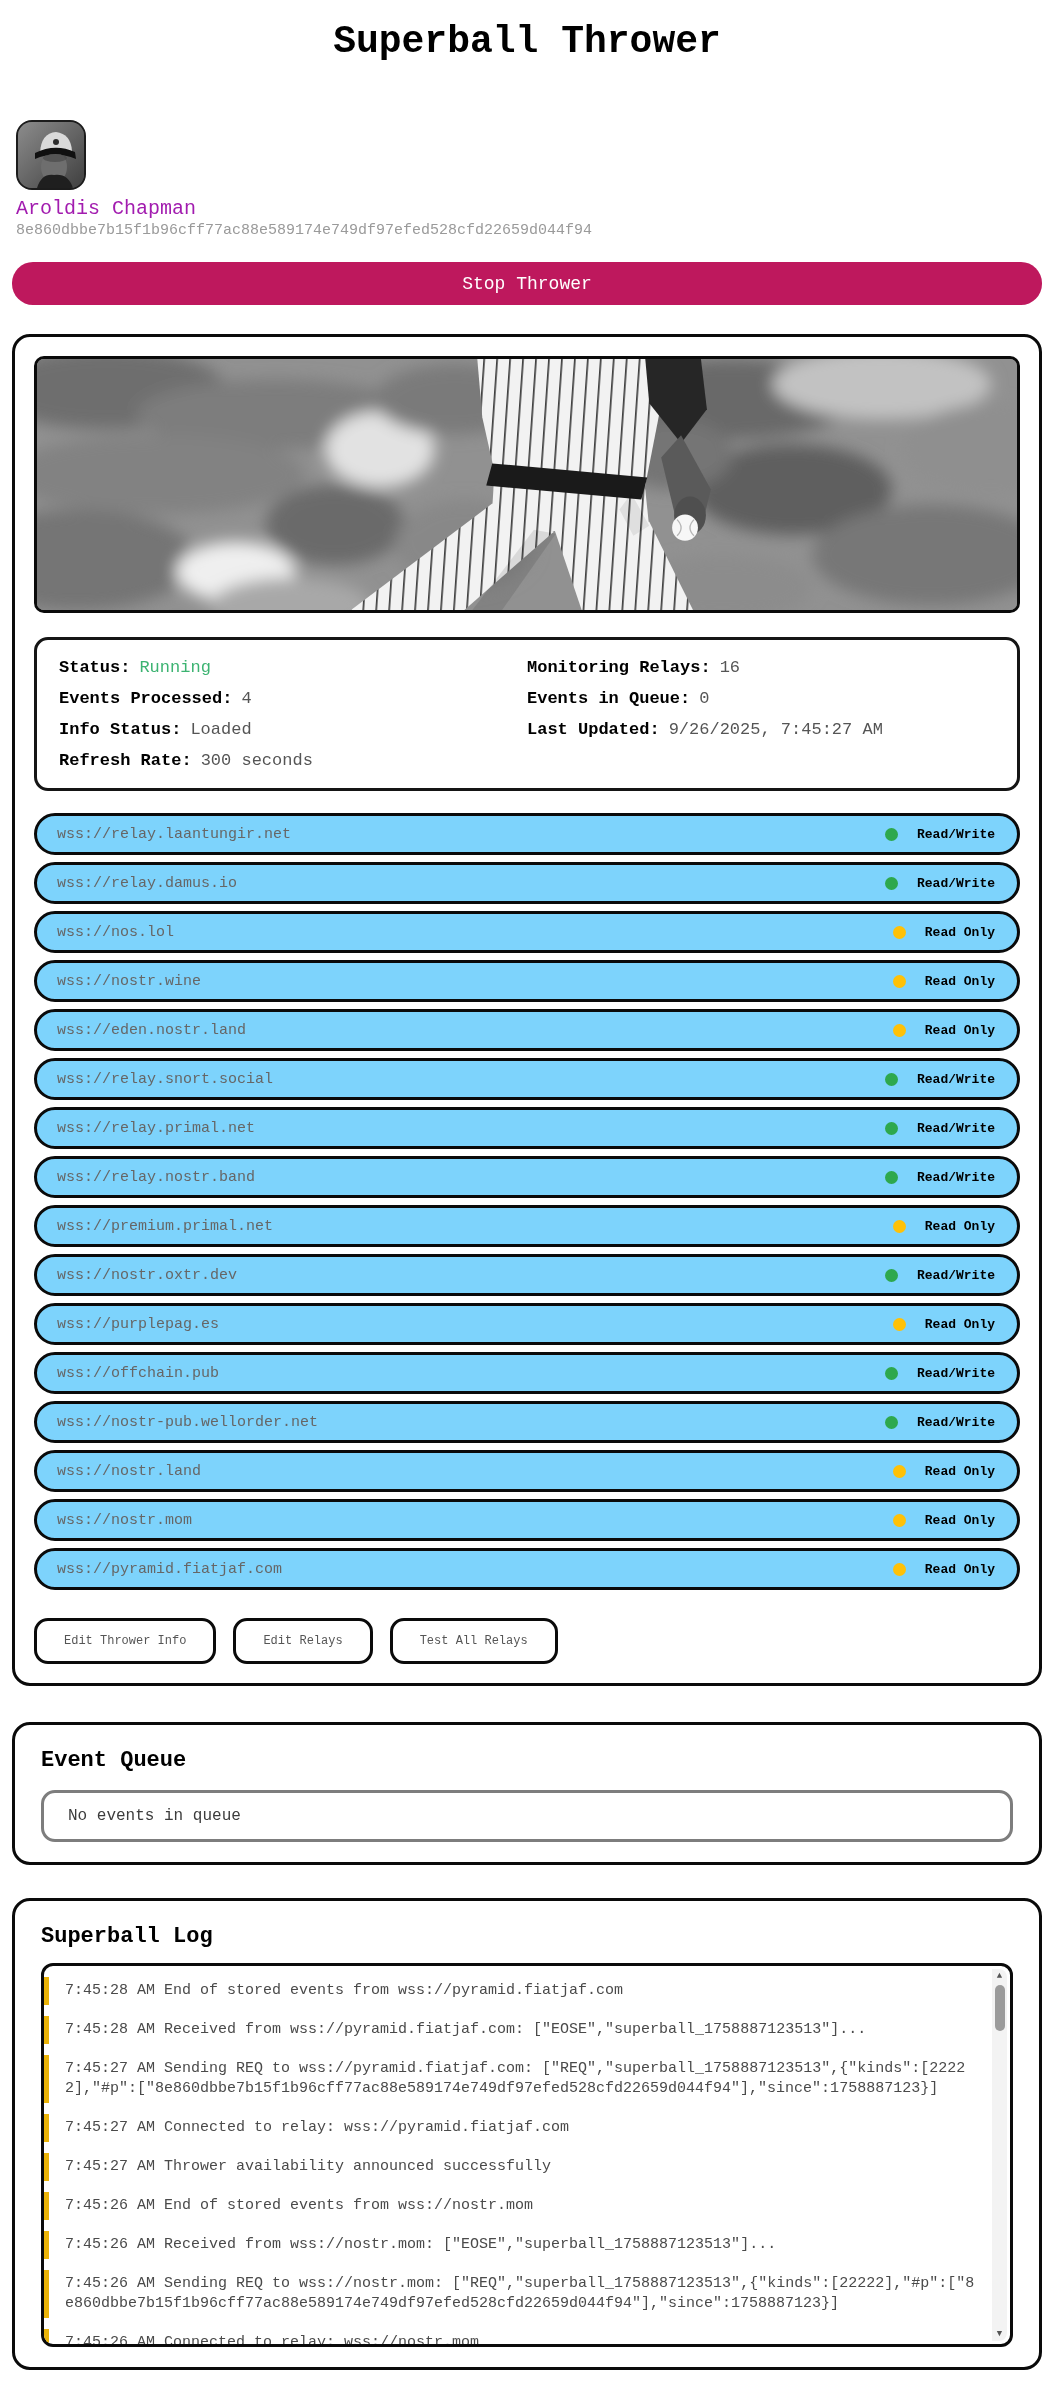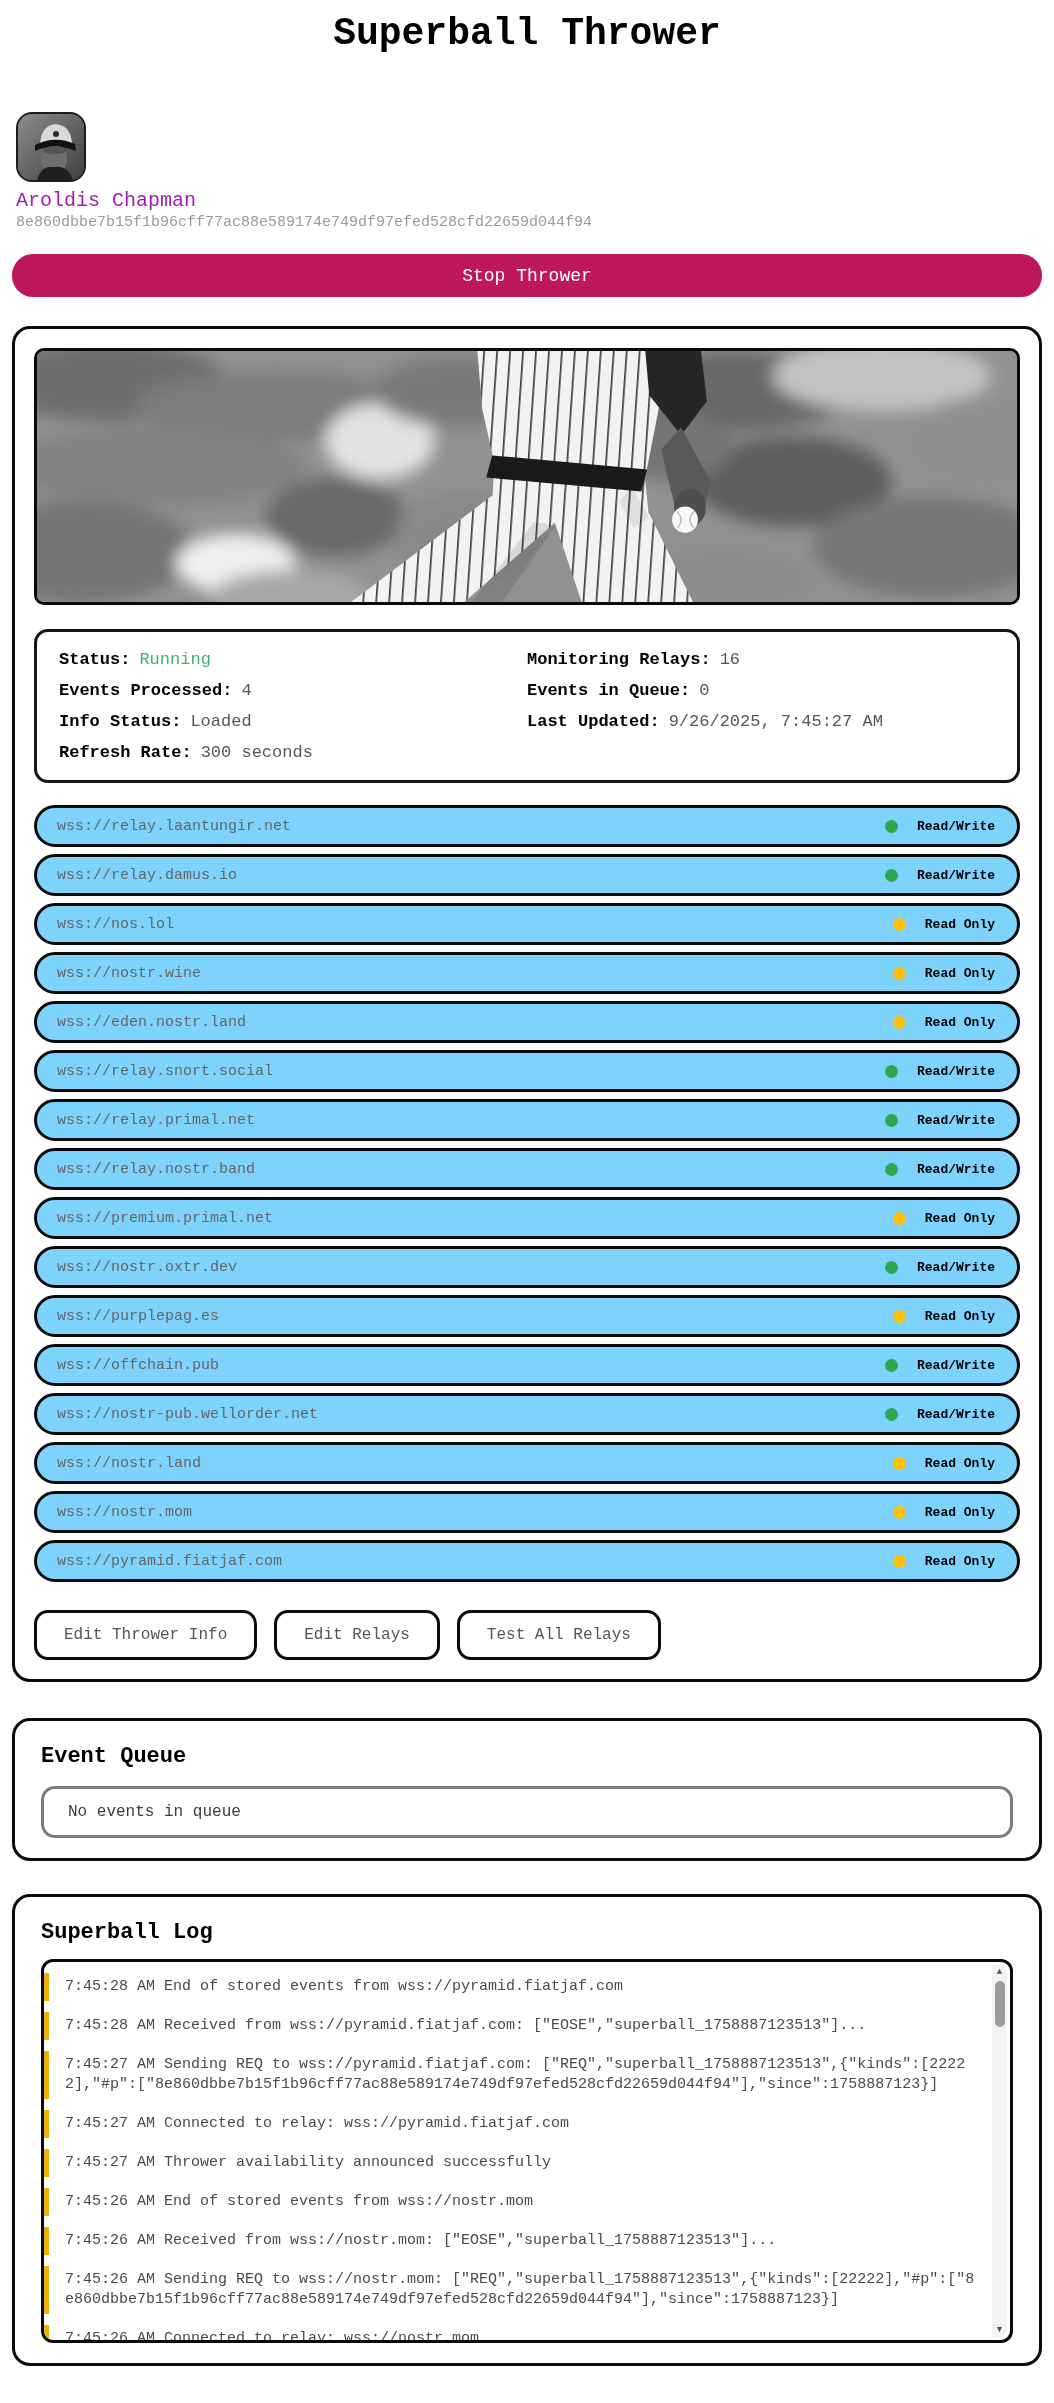--- a/index.html
+++ b/index.html
@@ -4,21 +4,21 @@
 <style>
   * { box-sizing: border-box; }
   html,body { margin:0; padding:0; }
   body {
     width:1054px; min-height:2403px;
     background:#ffffff; color:#000;
     font-family:"Liberation Mono","DejaVu Sans Mono",monospace;
     padding-bottom:33px;
   }
   h1.page-title {
-    margin:12px 0 0; text-align:center;
+    margin:20px 0 0; text-align:center;
     font-size:38px; line-height:44px; font-weight:bold;
   }
   .profile { margin:56px 0 0 16px; }
   .avatar {
     width:70px; height:70px; border-radius:16px; overflow:hidden;
     border:2px solid #1c1c1c; background:#555;
   }
   .avatar svg { display:block; }
   .profile-name { font-size:20px; line-height:22px; margin-top:8px; color:#a21caf; }
   .profile-pubkey { font-size:15px; line-height:18px; margin-top:2px; color:#9a9a9a; }
@@ -50,21 +50,21 @@
     display:flex; align-items:center; justify-content:space-between;
     padding:0 22px 0 20px; background:#7dd3fc;
   }
   .relay-url { color:#666; font-size:15px; white-space:nowrap; }
   .relay-badge { display:flex; align-items:center; gap:19px; }
   .dot { width:13px; height:13px; border-radius:50%; background:#999; flex:none; }
   .badge-label { font-size:13px; font-weight:bold; color:#000; white-space:nowrap; }
   .actions { margin-top:28px; display:flex; gap:17px; }
   .action-btn {
     border:3px solid #0a0a0a; border-radius:14px; background:#fff; color:#555;
-    font-family:inherit; font-size:16px; padding:13px 27px; cursor:pointer; white-space:nowrap;
+    font-family:inherit; font-size:12px; padding:13px 27px; cursor:pointer; white-space:nowrap;
   }
   .section-card { margin-top:36px; padding:17px 26px 20px; }
   .log-section-card { margin-top:33px; }
   h2.section-title { margin:6px 0 0; font-size:22px; line-height:26px; font-weight:bold; }
   .queue-box {
     margin-top:16px; border:3px solid #7d7d7d; border-radius:14px;
     padding:14px 24px; font-size:16px; color:#3c3c3c;
   }
   .log-box {
     margin-top:13px; border:3px solid #0a0a0a; border-radius:12px;

